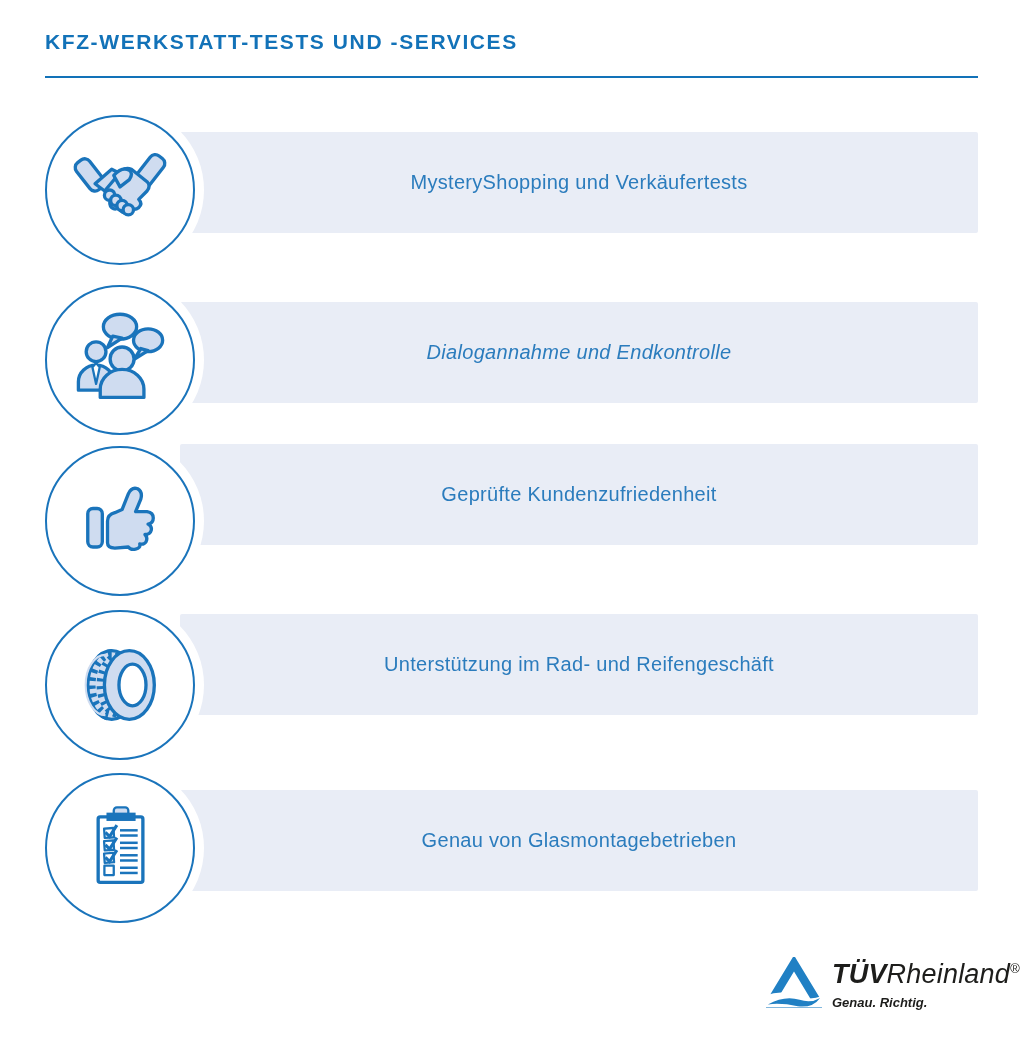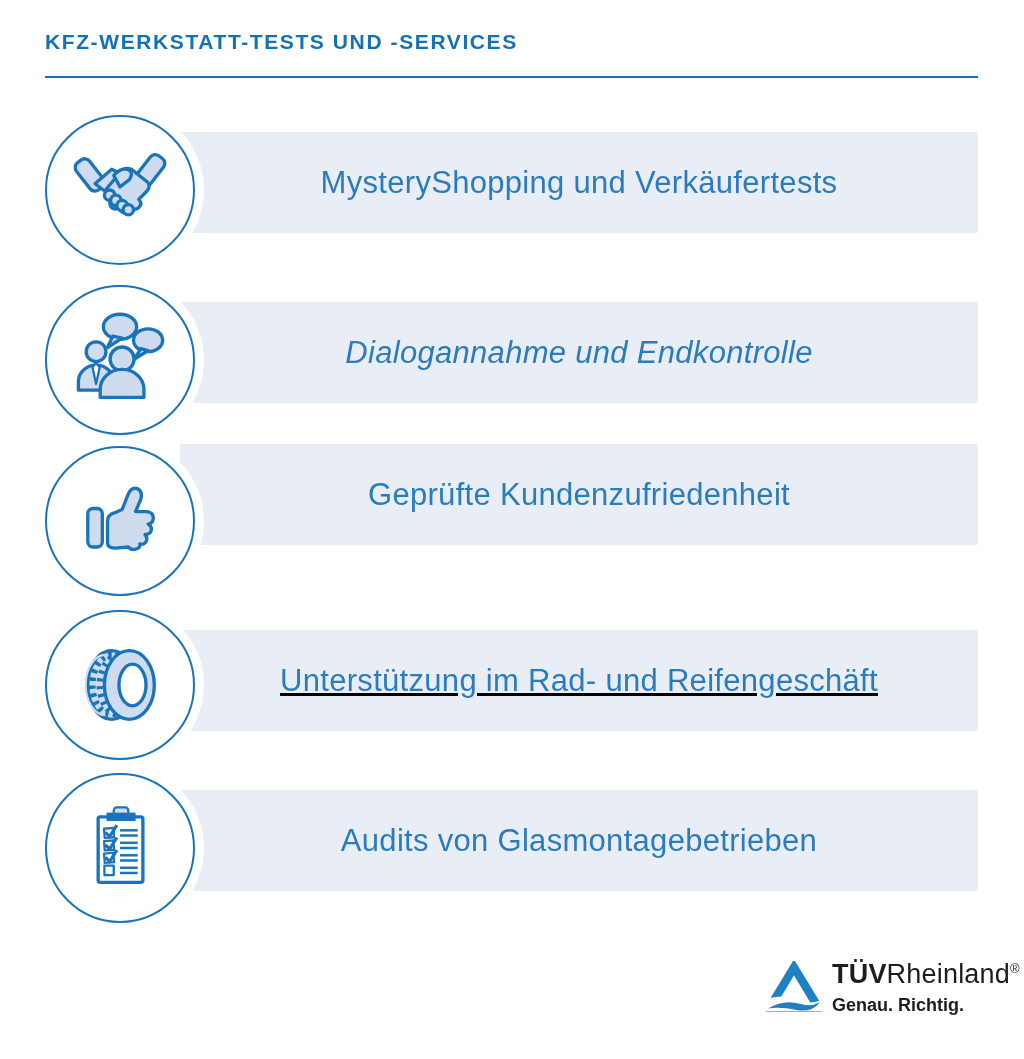--- a/index.html
+++ b/index.html
@@ -10,46 +10,46 @@
   
   .page-title { position: absolute; left: 45px; top: 30px; font-size: 21px; font-weight: bold;
     letter-spacing: 1.6px; color: #1272b8; }
   .title-rule { position: absolute; left: 45px; top: 76px; width: 933px; height: 0;
     border-top: 2px solid #1272b8; }
 
   
   .service-row { position: absolute; left: 0; width: 1024px; }
   .bar { position: absolute; left: 180px; width: 798px; height: 101px; background: #e9edf6;
     border-radius: 2px; display: flex; align-items: center; justify-content: center; }
-  .bar-label { font-size: 31px; color: #2b7cbd; letter-spacing: 0.3px; }
+  .bar-label { font-size: 20px; color: #2b7cbd; letter-spacing: 0.3px; }
   .icon-circle { position: absolute; left: 45px; width: 150px; height: 150px; background: #fff;
     border: 2.5px solid #1a74bb; border-radius: 50%; box-shadow: 0 0 0 9px #ffffff;
     display: flex; align-items: center; justify-content: center; }
   .icon-circle svg { width: 104px; height: 104px; }
 
   .row1 .bar { top: 132px; } .row1 .icon-circle { top: 115px; }
   .row2 .bar { top: 302px; font-style: italic; } .row2 .icon-circle { top: 285px; }
   .row3 .bar { top: 444px; } .row3 .icon-circle { top: 446px; }
-  .row4 .bar { top: 630px; text-decoration: underline; } .row4 .icon-circle { top: 610px; }
+  .row4 .bar { top: 614px; } .row4 .icon-circle { top: 610px; }
   .row5 .bar { top: 790px; } .row5 .icon-circle { top: 773px; }
 
   .ic { stroke: #1a74bb; fill: #cfdcf0; stroke-width: 3.2; stroke-linejoin: round; stroke-linecap: round; }
   .ic-nofill { fill: none; }
   .ic-white { fill: #ffffff; }
   .ic-solid { fill: #1a74bb; stroke: none; }
   .ic-thin { stroke-width: 2.2; }
 
   
-  .logo { position: absolute; left: 766px; top: 955px; display: flex; align-items: center; }
+  .logo { position: absolute; left: 766px; top: 955px; display: flex; align-items: flex-start; font-style: italic; }
   .logo-triangle { width: 56px; height: 52px; margin-right: 10px; margin-top: 2px; }
   .logo-text-block { padding-top: 6px; }
   .brand-line { font-size: 27px; color: #1d1d1b; letter-spacing: 0.2px; line-height: 1; white-space: nowrap; }
   .brand-bold { font-weight: bold; }
   .brand-reg-mark { font-size: 13px; vertical-align: 10px; }
-  .tagline { font-size: 18px; font-weight: bold; color: #1d1d1b; margin-top: 7px; }
+  .tagline { font-size: 13px; font-weight: bold; color: #1d1d1b; margin-top: 7px; }
 </style>
 </head>
 <body>
 
 <div class="canvas">
 
   <div class="page-title">KFZ-WERKSTATT-TESTS UND -SERVICES</div>
   <div class="title-rule"></div>
 
   <div class="service-row row1">
@@ -113,21 +113,21 @@
         <path class="ic-nofill" stroke="#cfdcf0" stroke-width="2" d="M36,21 A19,29 0 0 0 36,79"></path>
         <path class="ic-nofill" stroke="#1a74bb" stroke-width="7" stroke-dasharray="3 4.5" d="M49,22 A18,28 0 0 0 49,78"></path>
         <ellipse class="ic" cx="59" cy="50" rx="24" ry="33"></ellipse>
         <ellipse class="ic ic-white" cx="62" cy="50" rx="13" ry="20"></ellipse>
       </svg>
     </div>
   </div>
 
   <div class="service-row row5">
     <div class="bar">
-      <span class="bar-label">Audits von Glasmontagebetrieben</span>
+      <span class="bar-label">Genau von Glasmontagebetrieben</span>
     </div>
     <div class="icon-circle">
       <svg viewBox="0 0 100 100">
         <rect class="ic ic-white" x="29" y="20" width="43" height="63" rx="2"></rect>
         <rect class="ic ic-thin" x="44" y="11" width="14" height="9" rx="3"></rect>
         <rect class="ic-solid" x="37" y="16" width="28" height="8"></rect>
         <g class="ic ic-white ic-thin">
           <rect x="35" y="31" width="9" height="9" transform="rotate(-4 39.5 35.5)"></rect>
           <rect x="35" y="43" width="9" height="9" transform="rotate(-4 39.5 47.5)"></rect>
           <rect x="35" y="55" width="9" height="9" transform="rotate(-4 39.5 59.5)"></rect>

